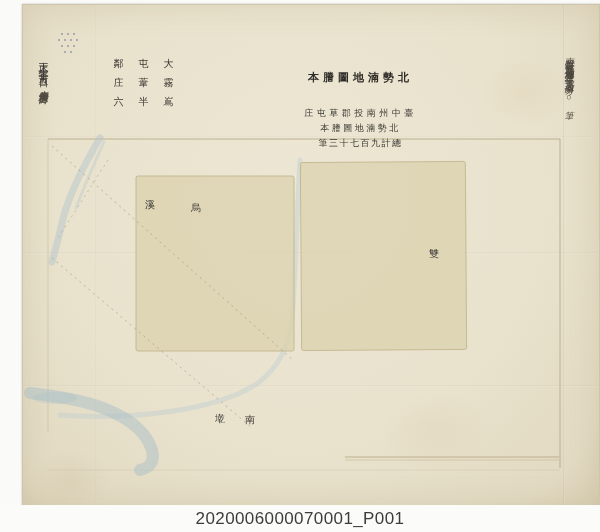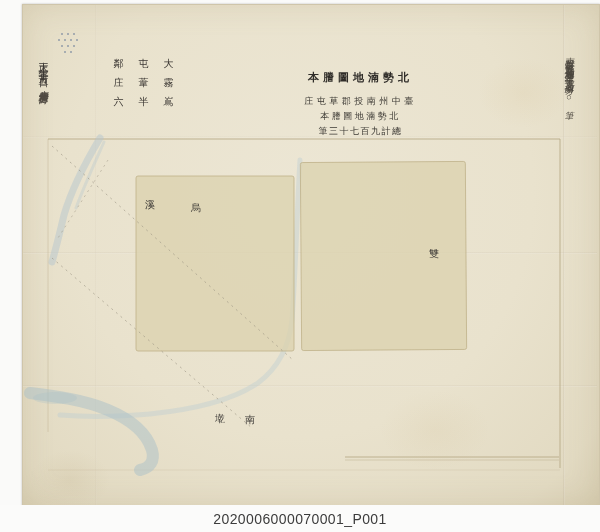--- a/index.html
+++ b/index.html
@@ -27,38 +27,38 @@
   #stain1{left:478px;top:58px;width:90px;height:70px;background:radial-gradient(closest-side,rgba(200,170,110,.10),transparent);}
   #stain2{left:380px;top:390px;width:110px;height:80px;background:radial-gradient(closest-side,rgba(190,160,100,.08),transparent);}
   #stain3{left:30px;top:450px;width:80px;height:60px;background:radial-gradient(closest-side,rgba(170,148,105,.12),transparent);}
   
   #drawing{position:absolute;left:0;top:0;width:600px;height:532px;}
   
   .ink{position:absolute;color:#3b3733;}
   #title-block{left:278px;top:70px;width:165px;text-align:center;}
   #map-title{font-size:11px;font-weight:600;letter-spacing:4px;white-space:nowrap;color:#2f2c28;}
   .subline{font-size:9px;color:#3d3a35;white-space:nowrap;}
-  #sub1{margin-top:10px;letter-spacing:3.5px;}
+  #sub1{margin-top:22px;letter-spacing:3.5px;}
   #sub2{margin-top:2px;letter-spacing:2.5px;}
   #sub3{margin-top:2px;letter-spacing:1.5px;}
   .vtext{writing-mode:vertical-rl;text-orientation:upright;}
   #corner-notes{left:100px;top:50px;height:112px;font-size:10px;}
   #corner-notes .vcol{display:block;letter-spacing:19px;margin-block-end:11px;color:#3b3733;}
   #date-signature{left:36px;top:54px;height:224px;font-size:10px;}
   #date-line{letter-spacing:1.8px;}
   #signature-line{font-size:9.5px;letter-spacing:.5px;margin-block-start:9px;font-style:italic;color:#504a42;}
   #right-margin-note{left:562px;top:50px;height:280px;font-size:9px;letter-spacing:1.4px;font-style:italic;color:#4b463e;}
   .lbl{position:absolute;font-size:10px;color:#3b3835;}
   #lbl-a{left:145px;top:198px;} #lbl-b{left:191px;top:201px;}
   #lbl-c{left:429px;top:247px;} #lbl-d{left:215px;top:412px;}
   #lbl-e{left:245px;top:413px;}
   
   #caption-bar{position:absolute;left:0;top:505px;width:600px;height:27px;background:#fbfbfa;
     display:flex;align-items:center;justify-content:center;}
-  #caption-text{font-family:"Liberation Sans", sans-serif;font-size:14px;color:#3c3c3c;letter-spacing:.4px;}
+  #caption-text{font-family:"Liberation Sans", sans-serif;font-size:17px;color:#3c3c3c;letter-spacing:.4px;}
 </style>
 </head>
 <body>
 
 <div id="stage">
 
   <div id="paper"></div>
 
   <div id="crease-h1" class="crease h"></div>
   <div id="crease-h2" class="crease h"></div>

